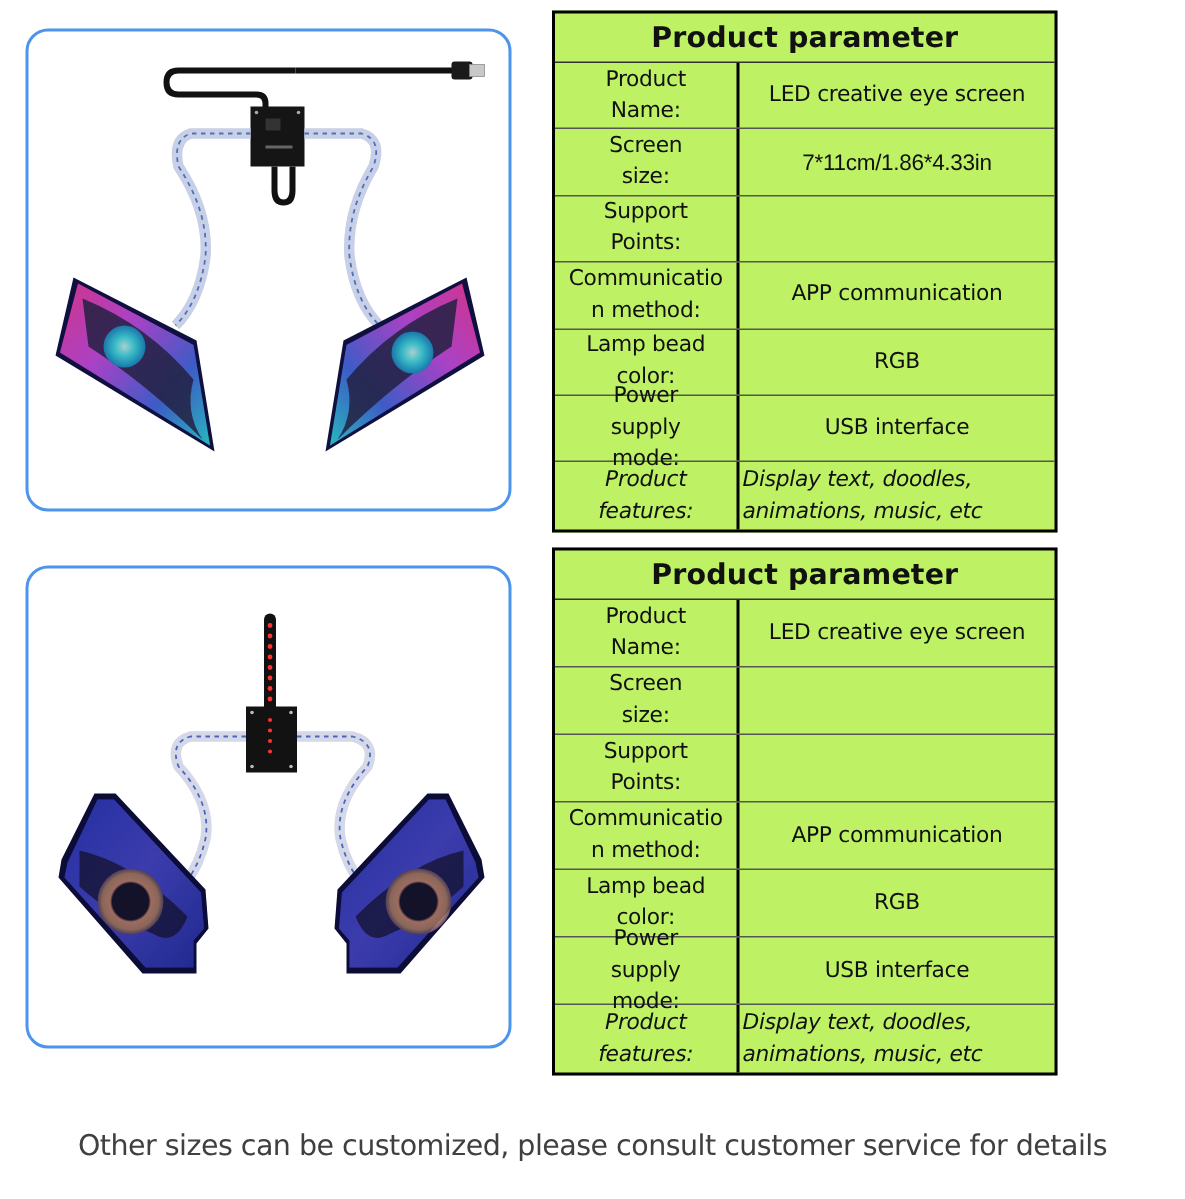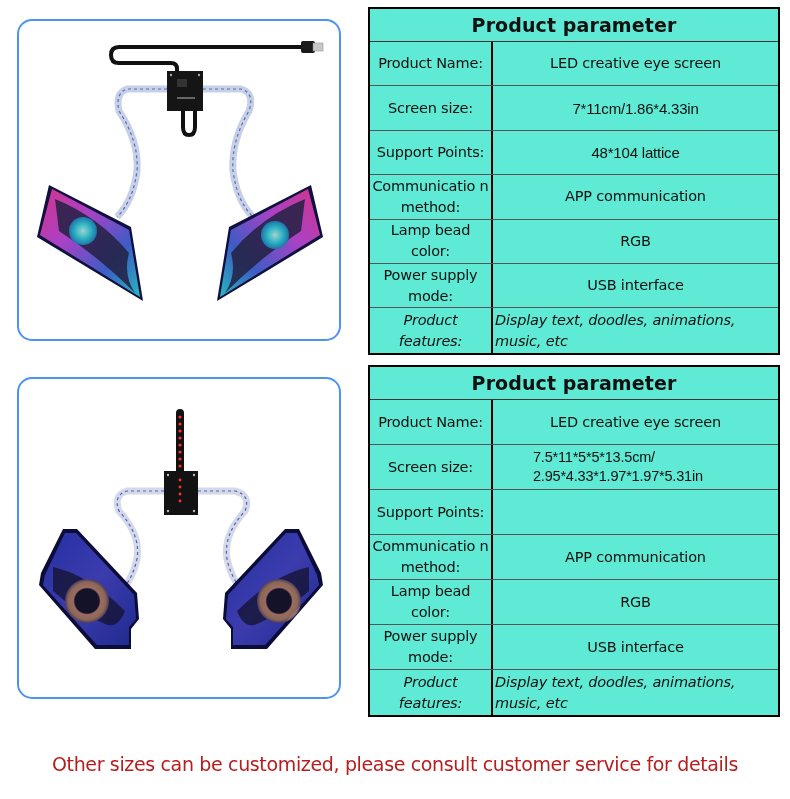--- a/index.html
+++ b/index.html
@@ -16,24 +16,24 @@
     background: #fff;
     overflow: hidden;
   }
   .frame svg { position: absolute; left: 0; top: 0; }
   #frame-1 { top: 19px; }
   #frame-2 { top: 377px; }
 
   .param-table {
     position: absolute;
     left: 368px;
-    width: 412px;
+    width: 337px;
     border: 2px solid #000;
     border-collapse: collapse;
-    background: #5eead4;
+    background: #bef264;
   }
   #table-1 { top: 7px; }
   #table-2 { top: 365px; }
 
   .param-table .hdr {
     height: 33px;
     border-bottom: 1px solid #333;
     display: flex;
     align-items: center;
     justify-content: center;
@@ -49,21 +49,21 @@
   .param-table .row:last-child { border-bottom: none; font-style: italic; }
   .param-table .lbl {
     width: 123px;
     border-right: 2px solid #000;
     display: flex;
     align-items: center;
     justify-content: center;
     text-align: center;
     font-size: 14.5px;
     line-height: 21px;
-    padding: 0 1px;
+    padding: 0 19px;
     font-family: "DejaVu Sans", sans-serif;
     letter-spacing: -0.2px;
   }
   .param-table .val {
     flex: 1;
     display: flex;
     align-items: center;
     justify-content: center;
     text-align: left;
     font-size: 14.5px;
@@ -89,21 +89,21 @@
 
   .footer-note {
     position: absolute;
     left: 0;
     top: 753px;
     width: 790px;
     text-align: center;
     font-family: "DejaVu Sans", sans-serif;
     font-size: 19px;
     letter-spacing: -0.35px;
-    color: #b91c1c;
+    color: #404040;
   }
 </style>
 </head>
 <body>
 
 <div class="frame" id="frame-1">
   <svg width="320" height="318" viewBox="0 0 320 318">
     <defs>
       <pattern id="dots1" width="3" height="3" patternUnits="userSpaceOnUse">
         <rect width="3" height="3" fill="rgba(0,0,0,0.18)"></rect>
@@ -168,21 +168,20 @@
   <div class="row">
     <div class="lbl">Product Name:</div>
     <div class="val">LED creative eye screen</div>
   </div>
   <div class="row">
     <div class="lbl">Screen size:</div>
     <div class="val num">7*11cm/1.86*4.33in</div>
   </div>
   <div class="row">
     <div class="lbl">Support Points:</div>
-    <div class="val num">48*104 lattice</div>
   </div>
   <div class="row">
     <div class="lbl">Communicatio n method:</div>
     <div class="val">APP communication</div>
   </div>
   <div class="row">
     <div class="lbl">Lamp bead color:</div>
     <div class="val">RGB</div>
   </div>
   <div class="row">
@@ -267,26 +266,20 @@
 </div>
 
 <div class="param-table" id="table-2">
   <div class="hdr">Product parameter</div>
   <div class="row">
     <div class="lbl">Product Name:</div>
     <div class="val">LED creative eye screen</div>
   </div>
   <div class="row">
     <div class="lbl">Screen size:</div>
-    <div class="val twoline">
-      <div>
-        <div>7.5*11*5*5*13.5cm/</div>
-        <div>2.95*4.33*1.97*1.97*5.31in</div>
-      </div>
-    </div>
   </div>
   <div class="row">
     <div class="lbl">Support Points:</div>
   </div>
   <div class="row">
     <div class="lbl">Communicatio n method:</div>
     <div class="val">APP communication</div>
   </div>
   <div class="row">
     <div class="lbl">Lamp bead color:</div>

